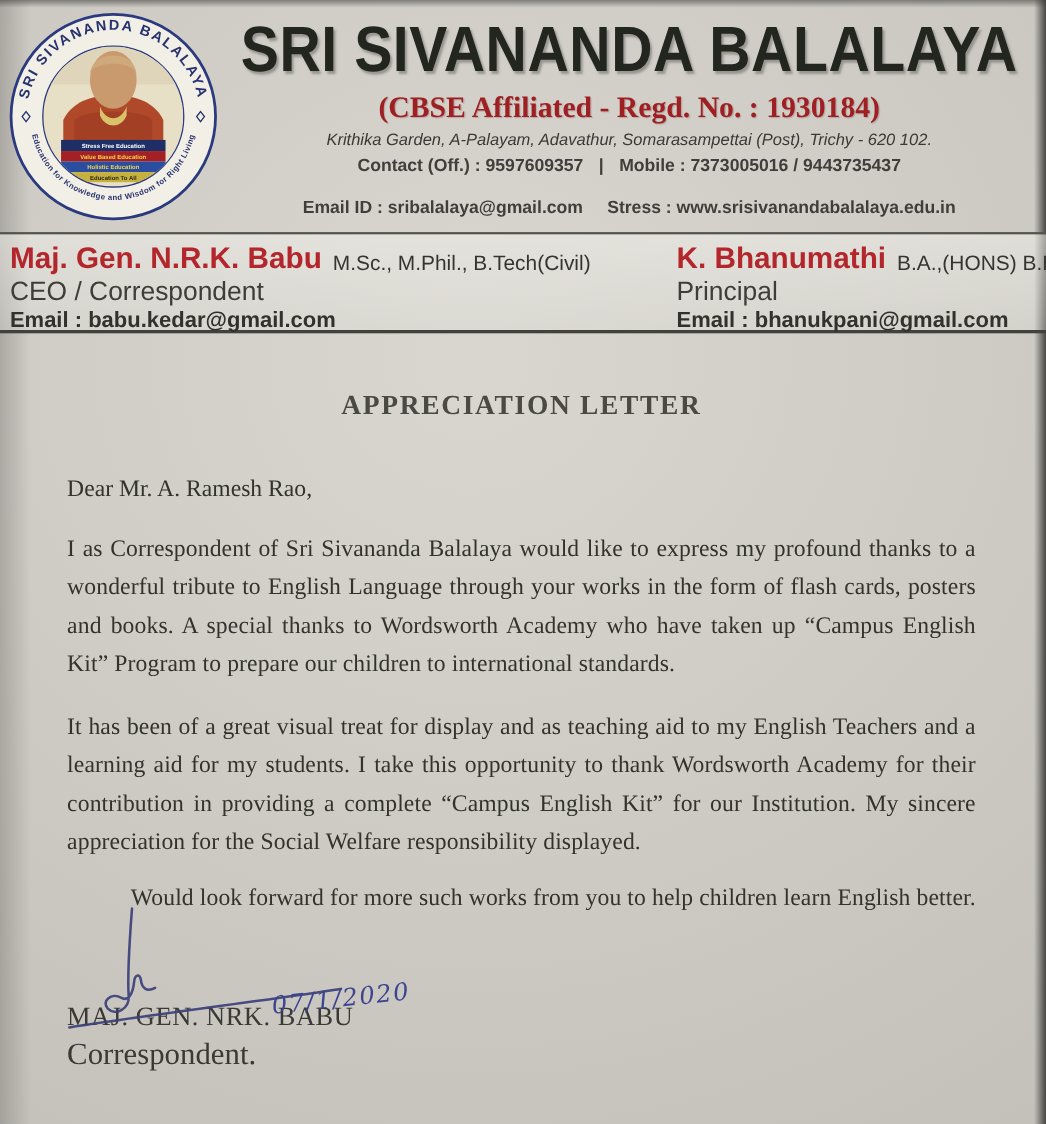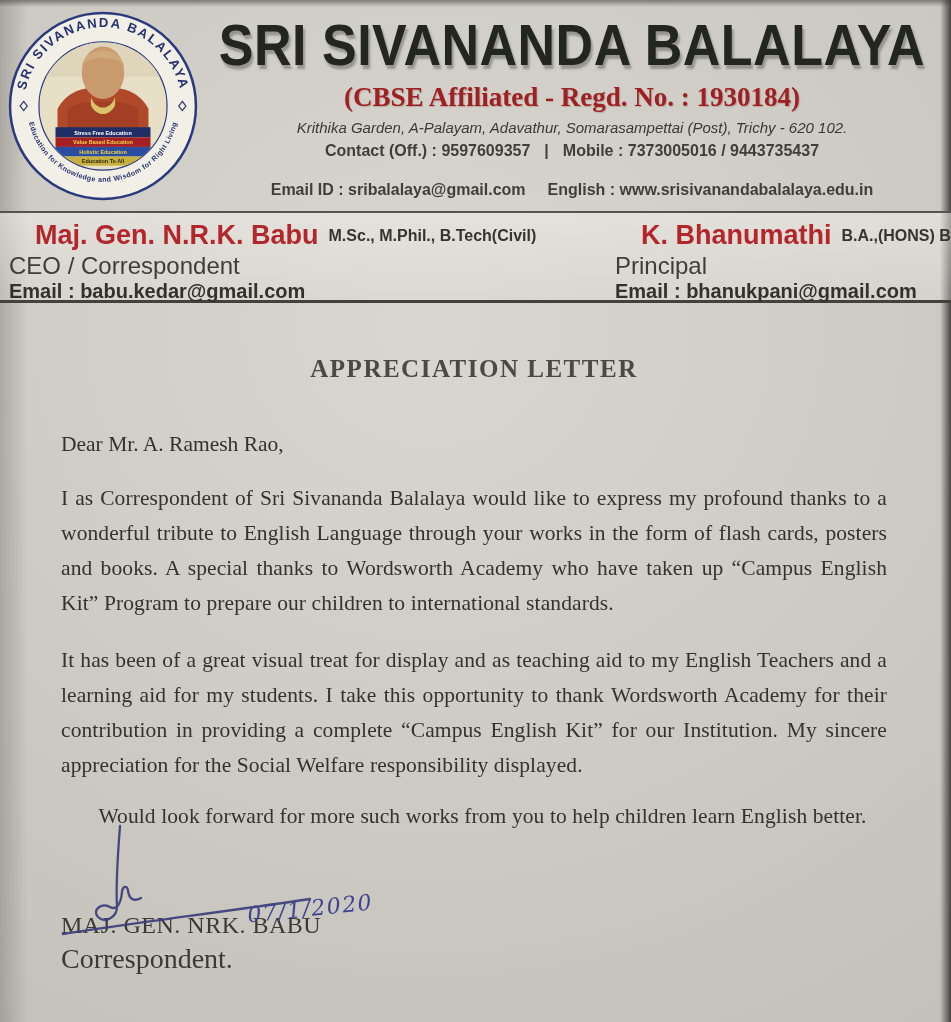--- a/index.html
+++ b/index.html
@@ -38,39 +38,39 @@
   .contact { gap:14px; }
   .emailweb { margin-top:21px; gap:22px; }
 
   
   .officials {
     height:92px; border-top:2px solid #55534d; border-bottom:3px solid #42413c;
     background:linear-gradient(180deg, rgba(240,238,232,.55), rgba(226,224,218,.35));
     display:flex; justify-content:space-between; padding:7px 14px 4px 9px;
   }
   .off-col.right { width:322px; }
-  .off-name-row { display:flex; align-items:center; gap:10px;margin-left:26px; }
+  .off-name-row { display:flex; align-items:flex-end; gap:10px; }
   .off-name { font-size:27px; font-weight:700; color:#b3262c; white-space:nowrap; }
-  .off-quals { font-size:16px; font-weight:700; color:#35342f; white-space:nowrap; }
+  .off-quals { font-size:19px; font-weight:400; color:#35342f; white-space:nowrap; }
   .off-role { font-size:24px; font-weight:500; color:#3e3d38; margin-top:1px; }
   .off-email { font-size:20px; font-weight:600; color:#32312c; margin-top:0; }
 
   
   .letter { padding:0 64px 0 61px; font-family:"Liberation Serif", serif; color:#33322d; }
   .letter-title {
     text-align:center; margin-top:52px; font-size:25px; font-weight:600;
     letter-spacing:1.5px; color:#4a4943;
   }
   .salutation { margin-top:46px; font-size:21.5px; line-height:30px; }
   p.body-par {
     margin:22px 0 0 0; font-size:21.5px; line-height:35px;
     text-align:justify; letter-spacing:.1px;
   }
   p.body-par.p2 { }
-  p.body-par.p3 { margin-top:16px; text-align:center;margin-left:17px; }
+  p.body-par.p3 { margin-top:16px; text-align:right;margin-left:17px; }
 
   
   .signoff { position:relative; margin-top:78px; }
   .sign-name { font-size:24px; letter-spacing:.5px; color:#3a3934; }
   .sign-role { font-size:28px; color:#3a3934; margin-top:4px; }
   .sign-svg { position:absolute; left:-4px; top:-92px; pointer-events:none; }
   .sign-date {
     position:absolute; left:186px; top:-16px; color:#3d4490; font-size:22px;
     font-style:italic; letter-spacing:1.5px; transform:rotate(-6deg);
     font-family:"DejaVu Serif", serif; white-space:nowrap;
@@ -129,21 +129,21 @@
       <div class="school-name">SRI SIVANANDA BALALAYA</div>
       <div class="affiliation">(CBSE Affiliated - Regd. No. : 1930184)</div>
       <div class="address">Krithika Garden, A-Palayam, Adavathur, Somarasampettai (Post), Trichy - 620 102.</div>
       <div class="contact">
         <span>Contact (Off.) : 9597609357</span>
         <span>|</span>
         <span>Mobile : 7373005016 / 9443735437</span>
       </div>
       <div class="emailweb">
         <span>Email ID : sribalalaya@gmail.com</span>
-        <span>English : www.srisivanandabalalaya.edu.in</span>
+        <span>Stress : www.srisivanandabalalaya.edu.in</span>
       </div>
     </div>
   </div>
 
   <div class="officials">
     <div class="off-col left">
       <div class="off-name-row">
         <span class="off-name">Maj. Gen. N.R.K. Babu</span>
         <span class="off-quals">M.Sc., M.Phil., B.Tech(Civil)</span>
       </div>

